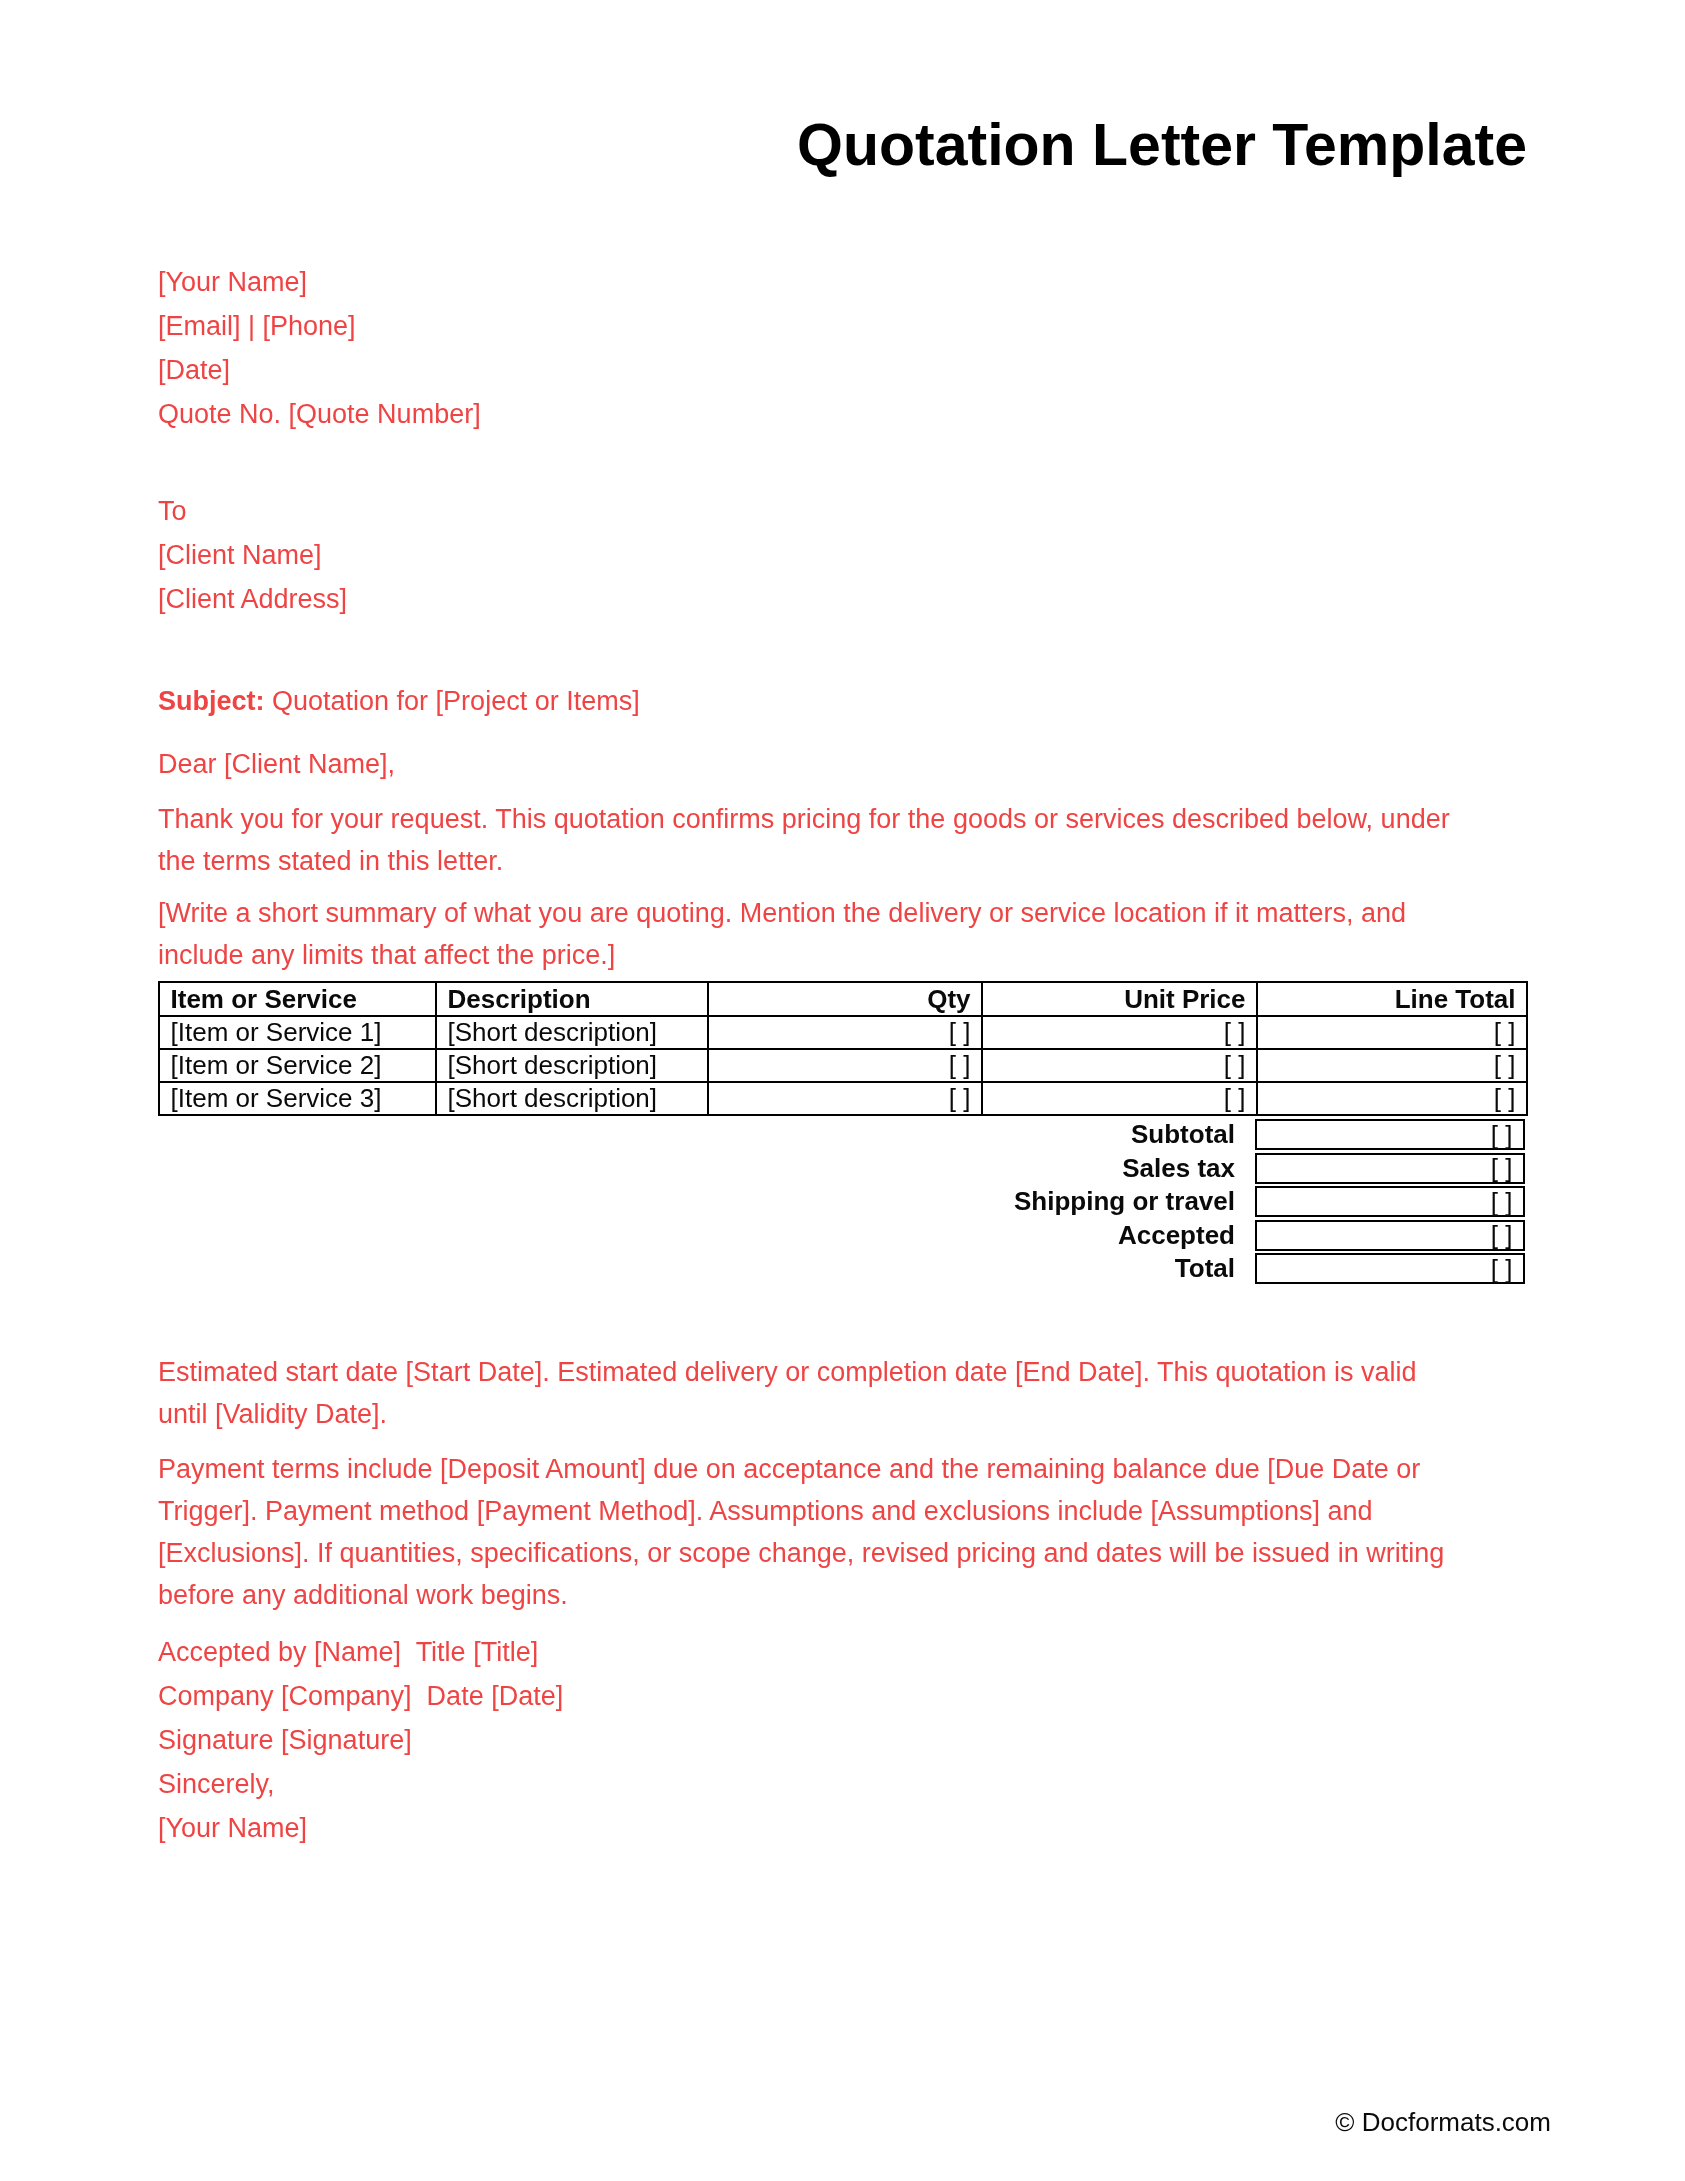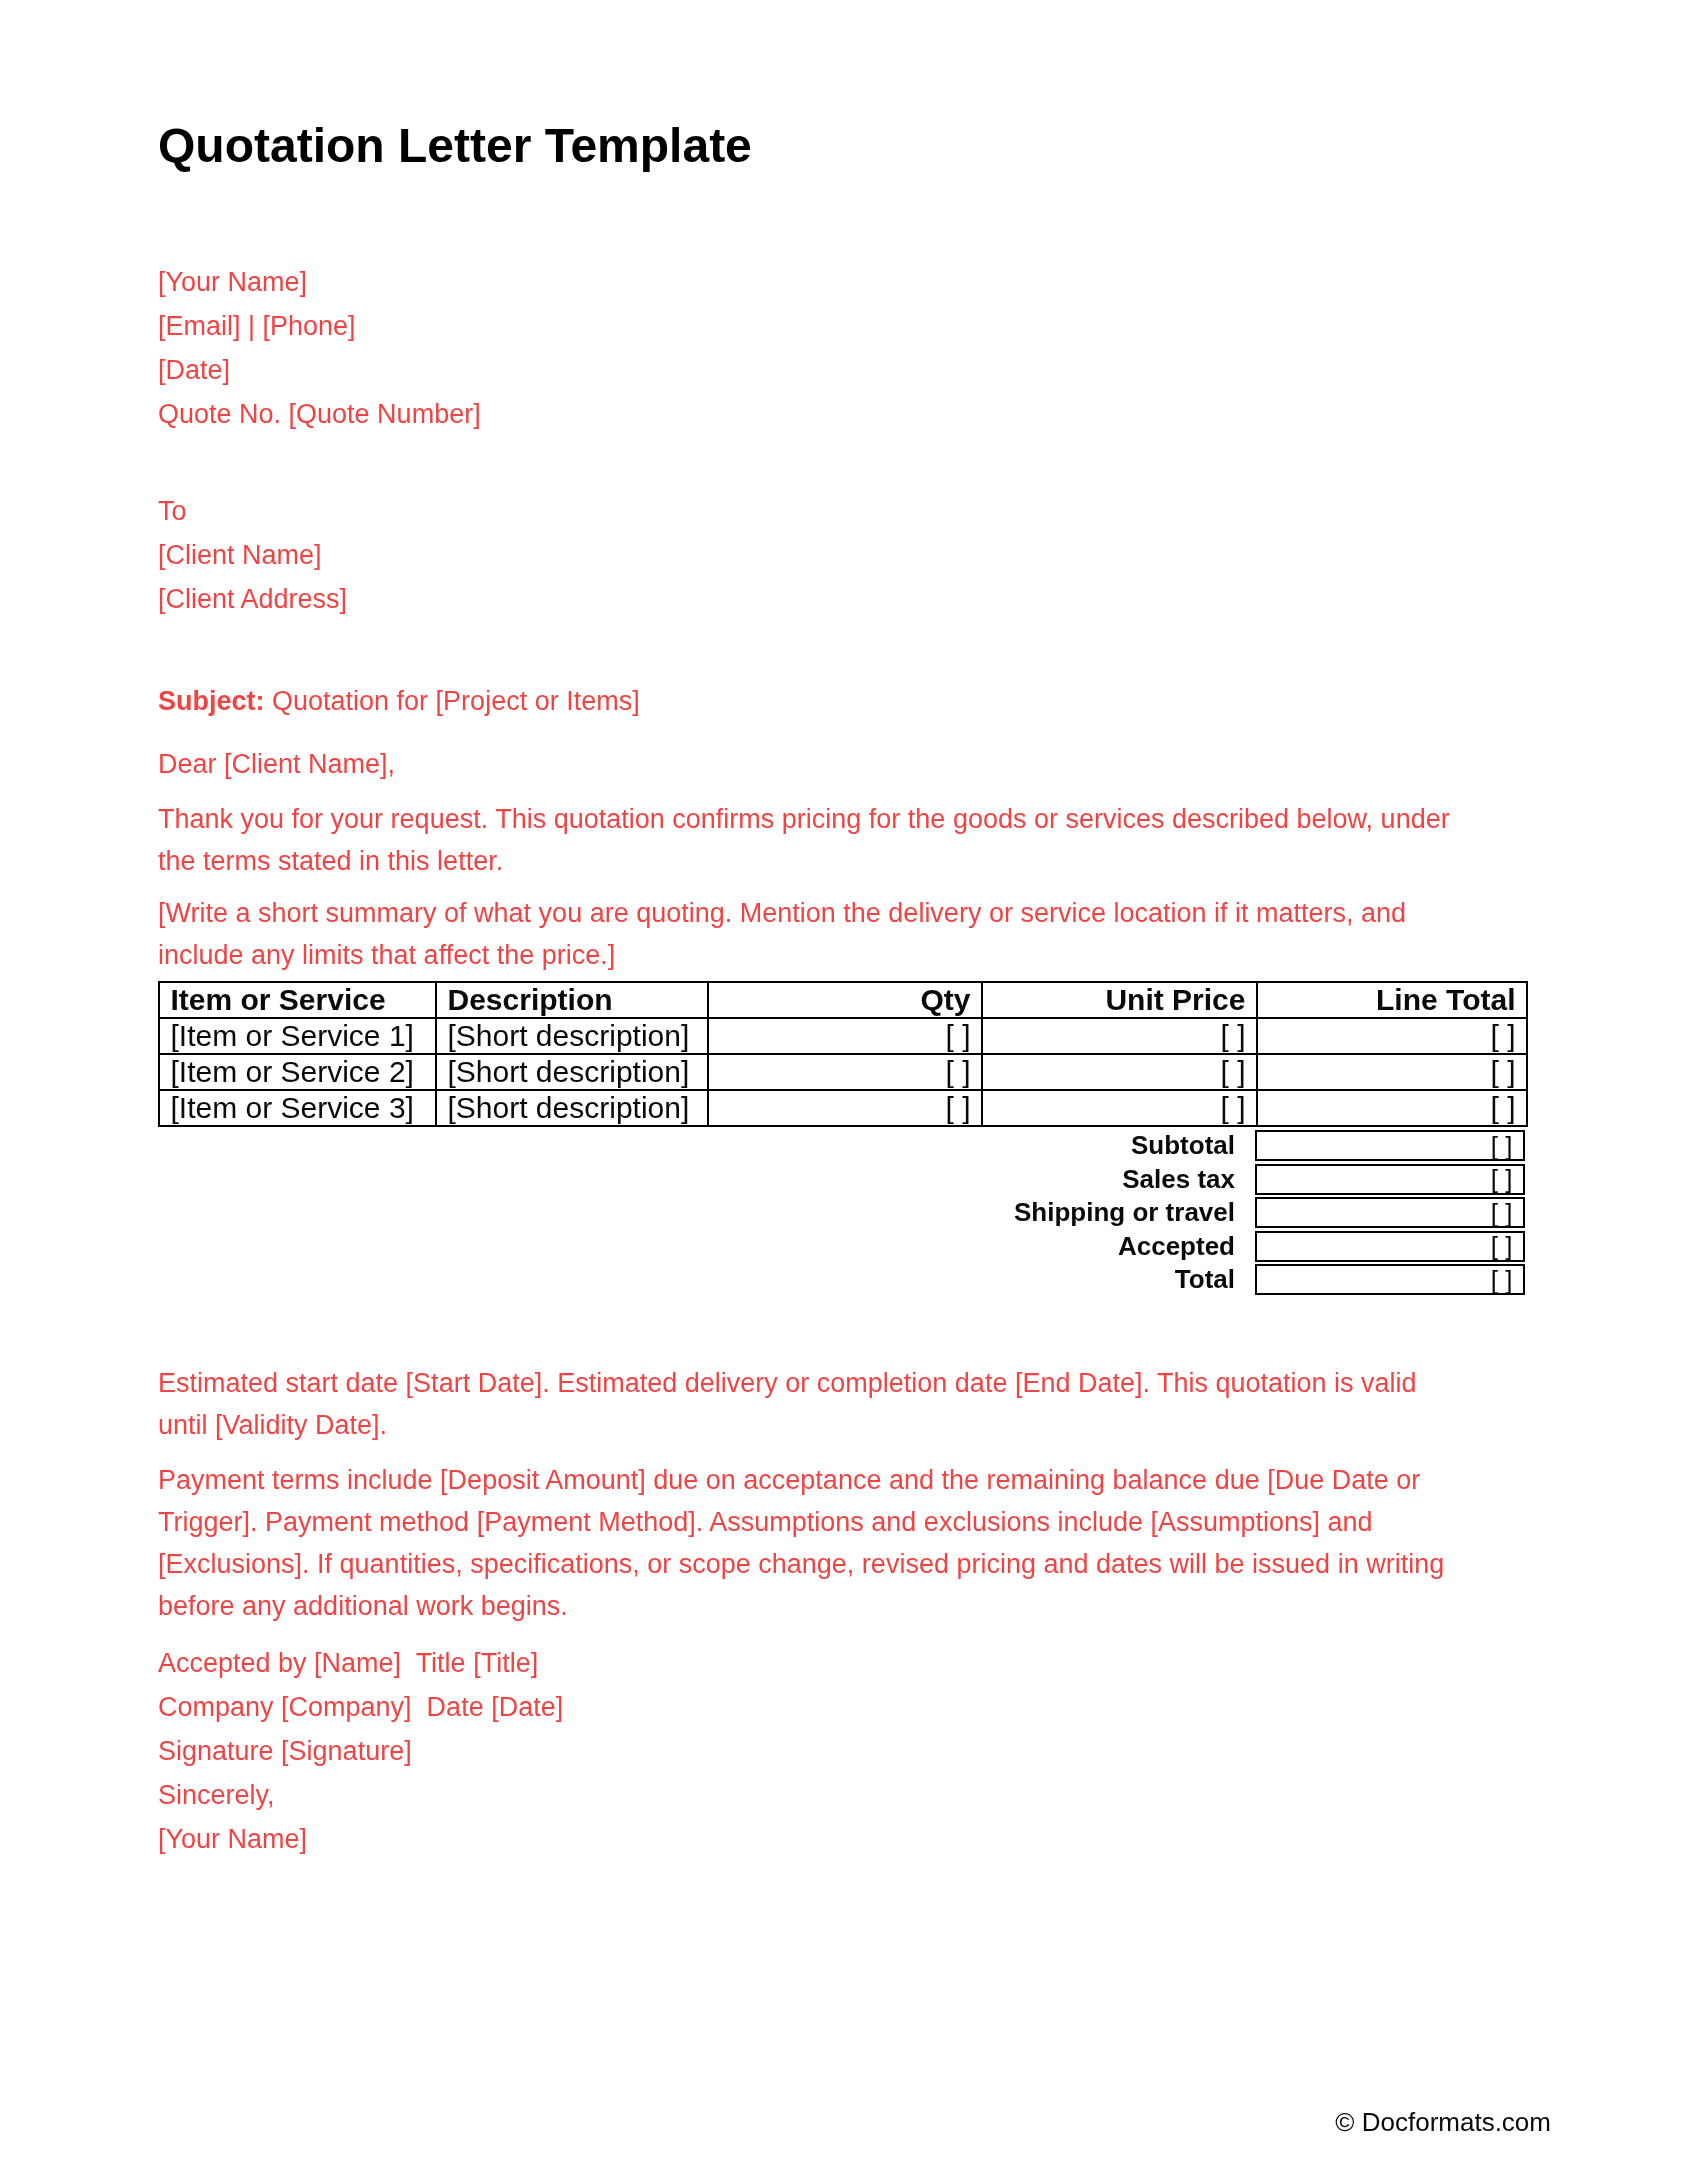--- a/index.html
+++ b/index.html
@@ -9,45 +9,45 @@
     width: 1685px;
     height: 2181px;
     background: #ffffff;
     color: #0a0a0a;
     font-family: "Liberation Sans", "DejaVu Sans", sans-serif;
     padding: 0 158px;
     overflow: hidden;
   }
   .doc-title {
     margin-top: 114px;
-    font-size: 48px;
+    font-size: 59px;
     line-height: 63px;
     font-weight: bold;
-    text-align: left;
+    text-align: right;
     letter-spacing: 0px;
     color: #000000;
   }
   .block { font-size: 27px; color: #ef4444; }
   .addr-block .line { line-height: 44px; white-space: nowrap; }
   .para .line { line-height: 42px; white-space: nowrap; }
   .sender-block    { margin-top: 83px; }
   .recipient-block { margin-top: 53px; }
   .subject-line    { margin-top: 58px; line-height: 44px; white-space: nowrap; }
   .subject-line .bold { font-weight: bold; }
   .salutation-line { margin-top: 19.3px; line-height: 44px; white-space: nowrap; }
   .intro-para      { margin-top: 11.4px; }
   .summary-para    { margin-top: 10.5px; }
 
   
   .table-wrap { margin-top: 5.3px; width: 1368px; }
   table.items {
     border-collapse: collapse;
     table-layout: fixed;
     width: 1368px;
-    font-size: 30px;
+    font-size: 26px;
   }
   table.items th, table.items td {
     border: 2.6px solid #000000;
     height: 32px;
     padding: 0 10.5px;
     vertical-align: middle;
     overflow: hidden;
     white-space: nowrap;
   }
   table.items th { font-weight: bold; text-align: left; height: 34px; }

